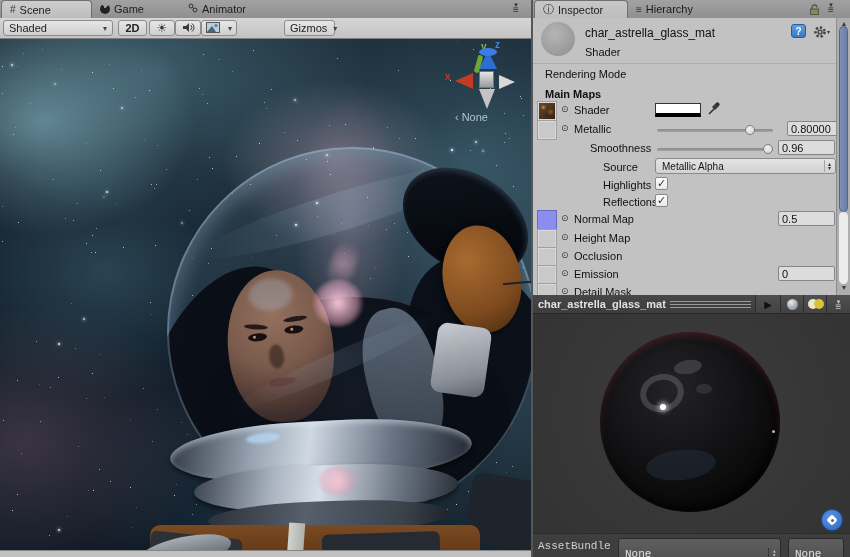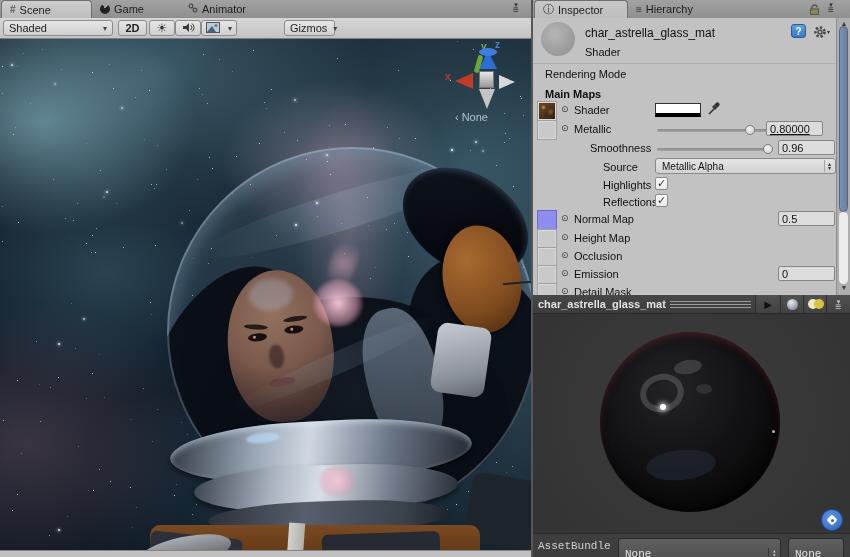--- a/index.html
+++ b/index.html
@@ -534,21 +534,21 @@
           <path d="M7 4 L10 7 L8 9 L5 6 Z" fill="#333"></path>
           <path d="M9 2 a2 2 0 0 1 3 3 l-2 2 -3 -3 z" fill="#333"></path>
         </svg>
     </div>
 
     <div class="thumb" style="left:4px;top:102px;"></div>
     <span class="target" style="left:28px;top:105px;">⊙</span>
     <div class="lbl" style="left:41px;top:105px;">Metallic</div>
     <div class="sldtrack" style="left:124px;top:111px;width:116px;"></div>
     <div class="sldknob" style="left:212px;top:107px;"></div>
-    <div class="valbox" style="left:233px;top:103px;width:57px;text-decoration:underline;">0.80000</div>
+    <div class="valbox" style="left:254px;top:103px;width:57px;">0.80000</div>
 
     <div class="lbl" style="left:57px;top:124px;">Smoothness</div>
     <div class="sldtrack" style="left:124px;top:130px;width:116px;"></div>
     <div class="sldknob" style="left:230px;top:126px;"></div>
     <div class="valbox" style="left:245px;top:122px;width:57px;">0.96</div>
 
     <div class="lbl" style="left:70px;top:143px;">Source</div>
     <div class="dd" style="left:122px;top:140px;width:181px;font-size:10px;">
       <span>Metallic Alpha</span>
       <span class="updown">

